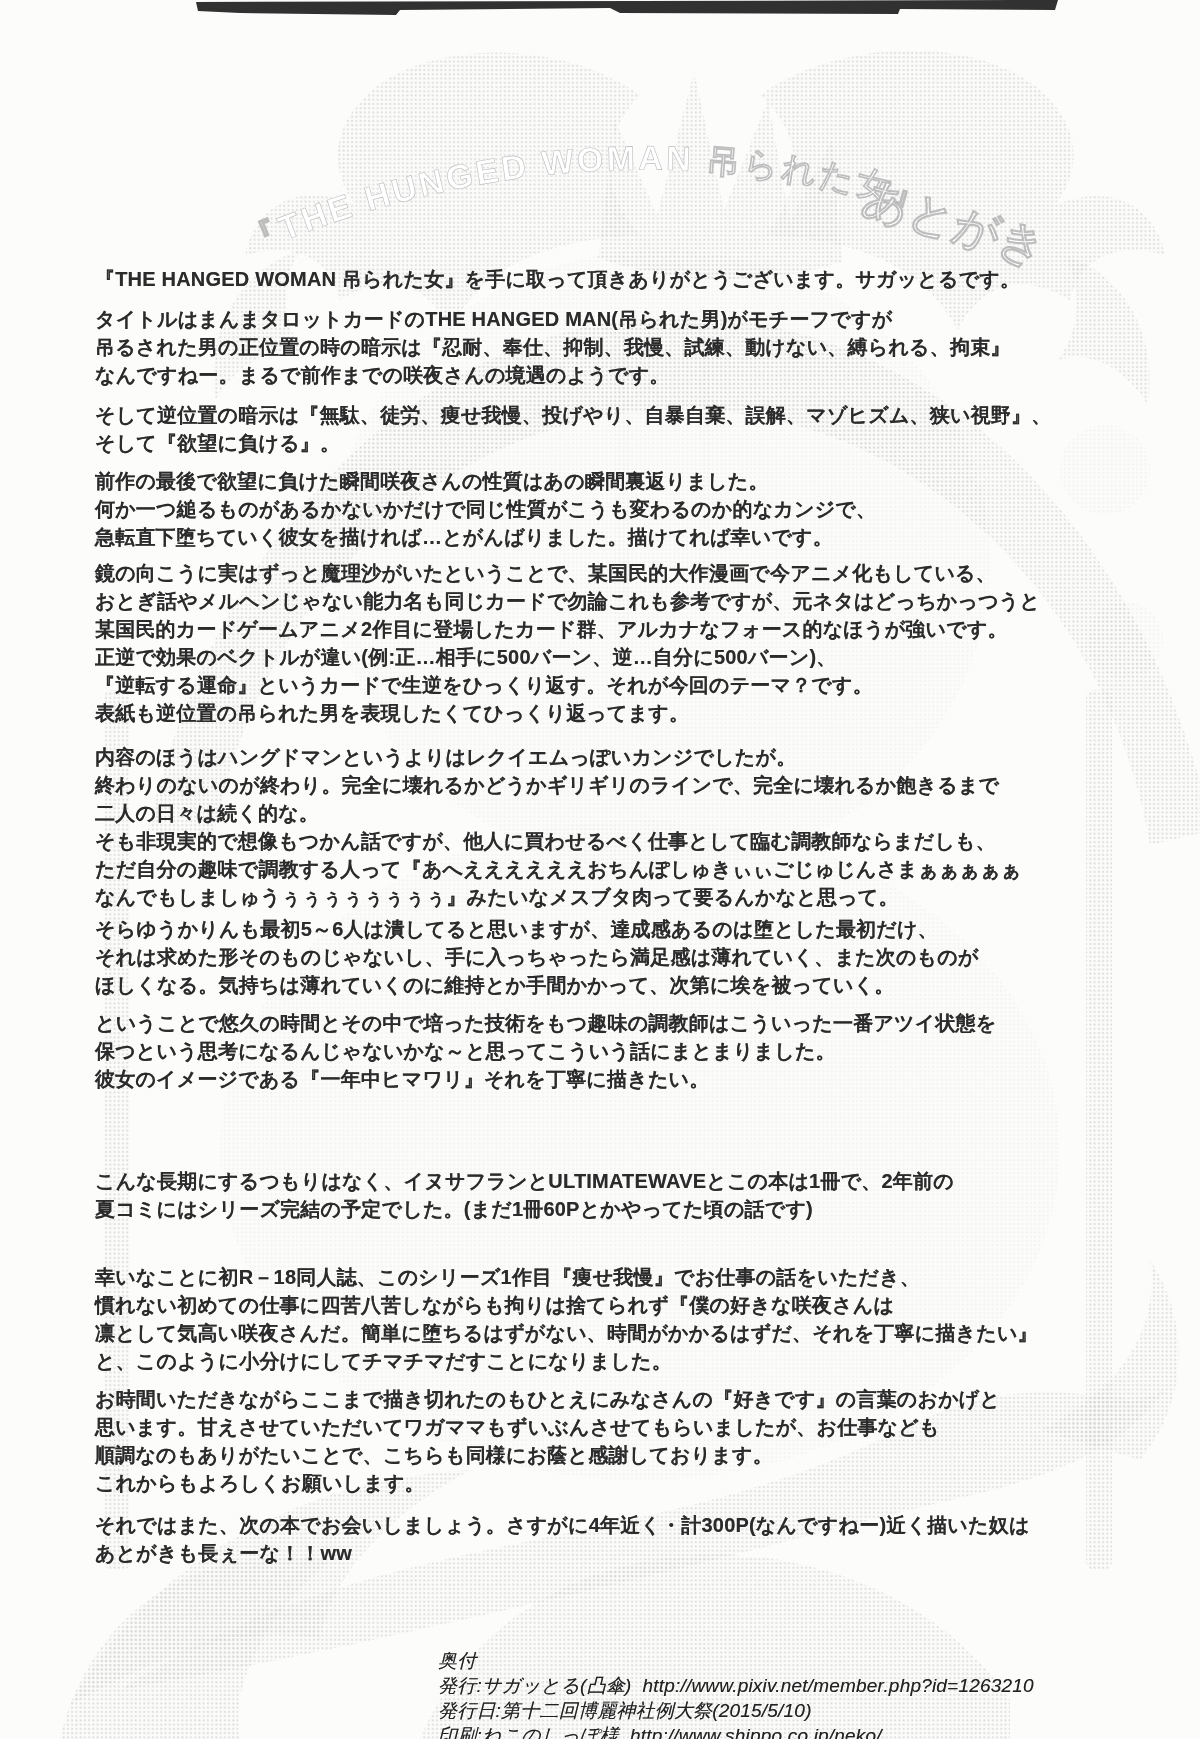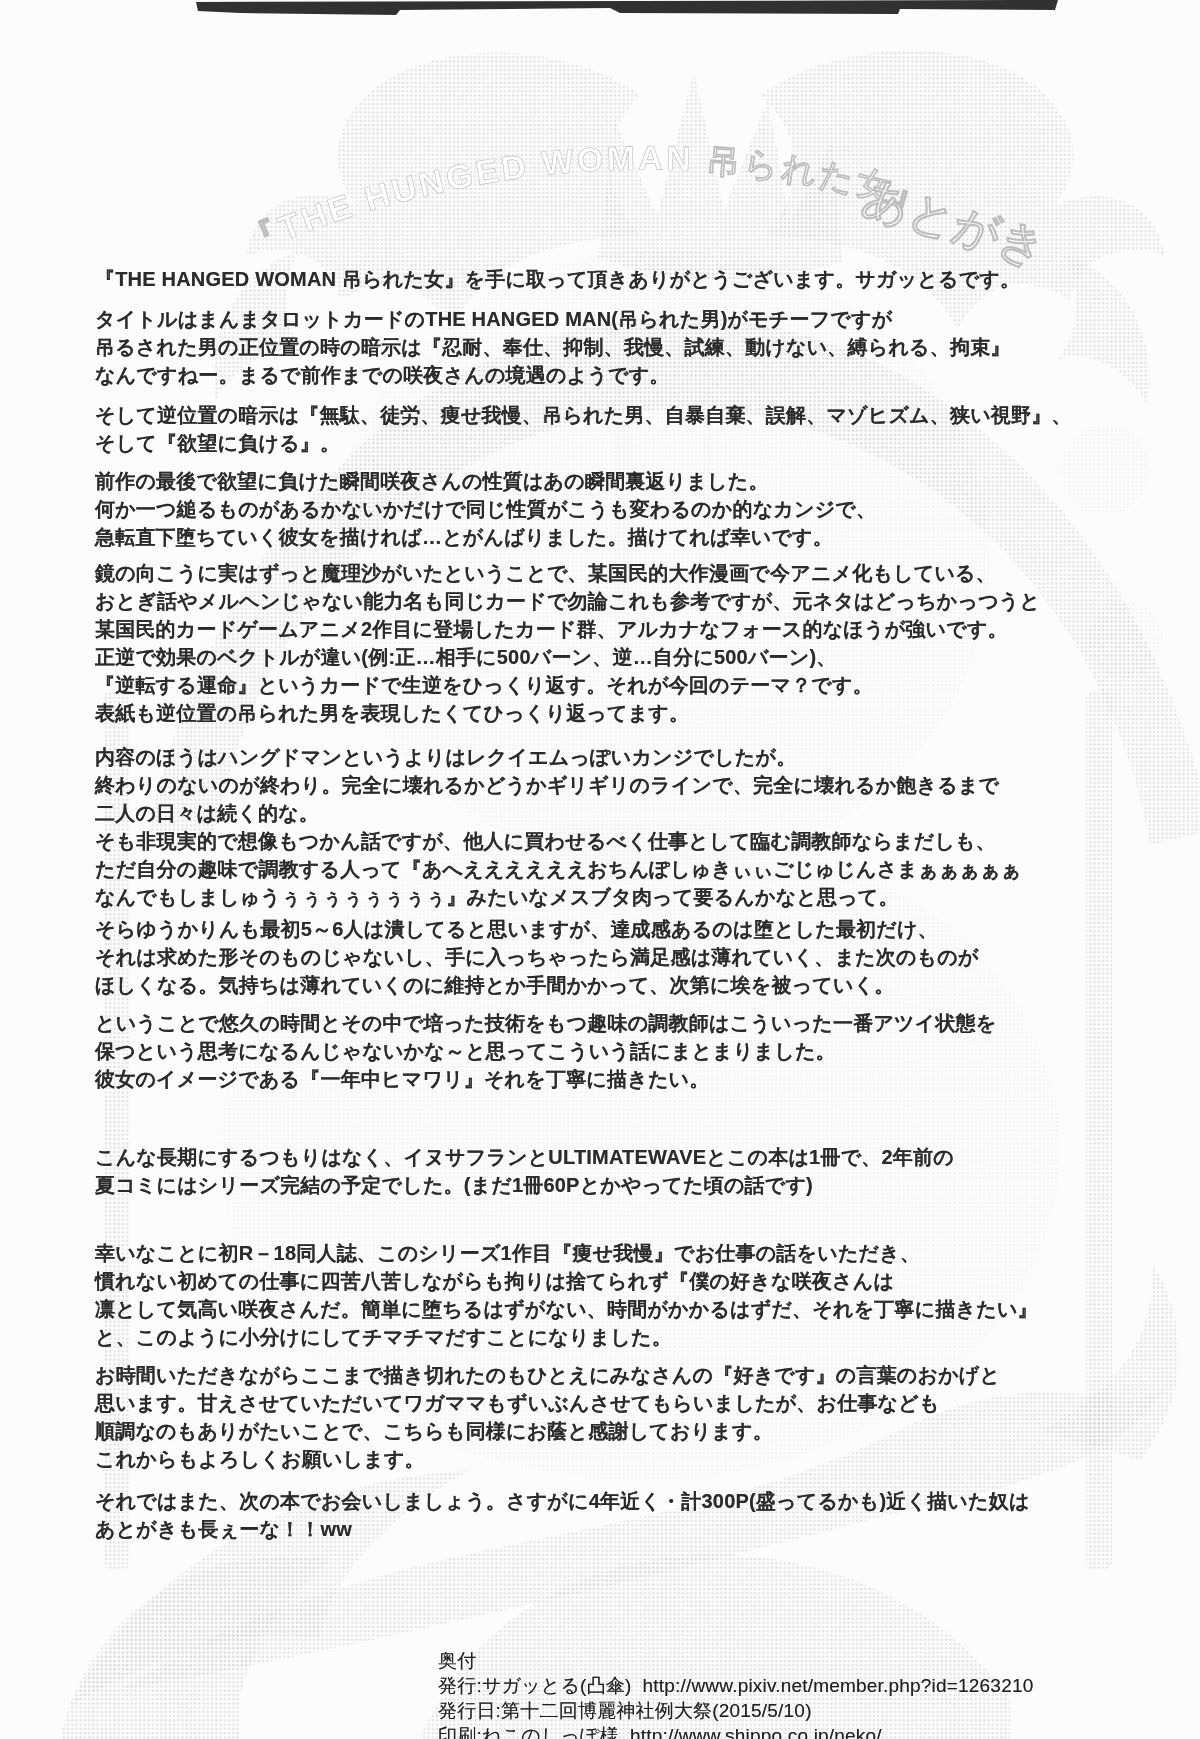--- a/index.html
+++ b/index.html
@@ -17,28 +17,28 @@
     color:#2b2b2b;
     font-size:20px;line-height:28px;letter-spacing:.2px;font-weight:bold;
   }
   .para{
     margin:0;white-space:pre-line;
     word-break:keep-all;
     text-shadow:0 0 .4px rgba(40,40,40,.55);
   }
   .p1{margin-top:12px}.p2{margin-top:12px}.p3{margin-top:10px}
   .p4{margin-top:8px}.p5{margin-top:16px}.p6{margin-top:4px}
-  .p7{margin-top:10px}.p8{margin-top:40px}.p9{margin-top:50px}
+  .p7{margin-top:10px}.p8{margin-top:40px}.p9{margin-top:74px}
   .p10{margin-top:40px}.p11{margin-top:10px}.p12{margin-top:14px}
   .colophon{
     position:absolute;left:438px;top:1648px;width:700px;
     color:#222;font-size:19px;line-height:25px;letter-spacing:.2px;
     text-shadow:0 0 .4px rgba(40,40,40,.5);
   }
-  .colophon div{white-space:pre;}
+  .colophon div{white-space:pre;font-style:italic;}
 </style>
 </head>
 <body>
 
 <div class="page">
 
   <svg class="frame" viewBox="0 0 1200 1739" aria-hidden="true">
     <defs>
       <pattern id="ht" width="6" height="6" patternUnits="userSpaceOnUse" patternTransform="rotate(45)">
         <circle cx="1.5" cy="1.5" r="1.1" fill="#9f9f9f"></circle>
@@ -85,21 +85,21 @@
       <textPath href="#titleArc">『THE HUNGED WOMAN 吊られた女』</textPath>
     </text>
     <text x="860" y="210" transform="rotate(17 860 210)" font-size="46" font-weight="bold" fill="#ffffff" stroke="#bdbdbd" stroke-width="0.7">あとがき</text>
   </svg>
 
   <main class="content">
     <p class="para p0">『THE HANGED WOMAN 吊られた女』を手に取って頂きありがとうございます。サガッとるです。</p>
     <p class="para p1">タイトルはまんまタロットカードのTHE HANGED MAN(吊られた男)がモチーフですが
 吊るされた男の正位置の時の暗示は『忍耐、奉仕、抑制、我慢、試練、動けない、縛られる、拘束』
 なんですねー。まるで前作までの咲夜さんの境遇のようです。</p>
-    <p class="para p2">そして逆位置の暗示は『無駄、徒労、痩せ我慢、吊られた男、自暴自棄、誤解、マゾヒズム、狭い視野』、
+    <p class="para p2">そして逆位置の暗示は『無駄、徒労、痩せ我慢、投げやり、自暴自棄、誤解、マゾヒズム、狭い視野』、
 そして『欲望に負ける』。</p>
     <p class="para p3">前作の最後で欲望に負けた瞬間咲夜さんの性質はあの瞬間裏返りました。
 何か一つ縋るものがあるかないかだけで同じ性質がこうも変わるのか的なカンジで、
 急転直下堕ちていく彼女を描ければ…とがんばりました。描けてれば幸いです。</p>
     <p class="para p4">鏡の向こうに実はずっと魔理沙がいたということで、某国民的大作漫画で今アニメ化もしている、
 おとぎ話やメルヘンじゃない能力名も同じカードで勿論これも参考ですが、元ネタはどっちかっつうと
 某国民的カードゲームアニメ2作目に登場したカード群、アルカナなフォース的なほうが強いです。
 正逆で効果のベクトルが違い(例:正…相手に500バーン、逆…自分に500バーン)、
 『逆転する運命』というカードで生逆をひっくり返す。それが今回のテーマ？です。
 表紙も逆位置の吊られた男を表現したくてひっくり返ってます。</p>
@@ -118,21 +118,21 @@
     <p class="para p9">こんな長期にするつもりはなく、イヌサフランとULTIMATEWAVEとこの本は1冊で、2年前の
 夏コミにはシリーズ完結の予定でした。(まだ1冊60Pとかやってた頃の話です)</p>
     <p class="para p10">幸いなことに初R－18同人誌、このシリーズ1作目『痩せ我慢』でお仕事の話をいただき、
 慣れない初めての仕事に四苦八苦しながらも拘りは捨てられず『僕の好きな咲夜さんは
 凛として気高い咲夜さんだ。簡単に堕ちるはずがない、時間がかかるはずだ、それを丁寧に描きたい』
 と、このように小分けにしてチマチマだすことになりました。</p>
     <p class="para p11">お時間いただきながらここまで描き切れたのもひとえにみなさんの『好きです』の言葉のおかげと
 思います。甘えさせていただいてワガママもずいぶんさせてもらいましたが、お仕事なども
 順調なのもありがたいことで、こちらも同様にお蔭と感謝しております。
 これからもよろしくお願いします。</p>
-    <p class="para p12">それではまた、次の本でお会いしましょう。さすがに4年近く・計300P(盛ってるかも)近く描いた奴は
+    <p class="para p12">それではまた、次の本でお会いしましょう。さすがに4年近く・計300P(なんですねー)近く描いた奴は
 あとがきも長ぇーな！！ww</p>
   </main>
 
   <section class="colophon">
     <div>奥付</div>
     <div>発行:サガッとる(凸傘)  http://www.pixiv.net/member.php?id=1263210</div>
     <div>発行日:第十二回博麗神社例大祭(2015/5/10)</div>
     <div>印刷:ねこのしっぽ様  http://www.shippo.co.jp/neko/</div>
   </section>
 

